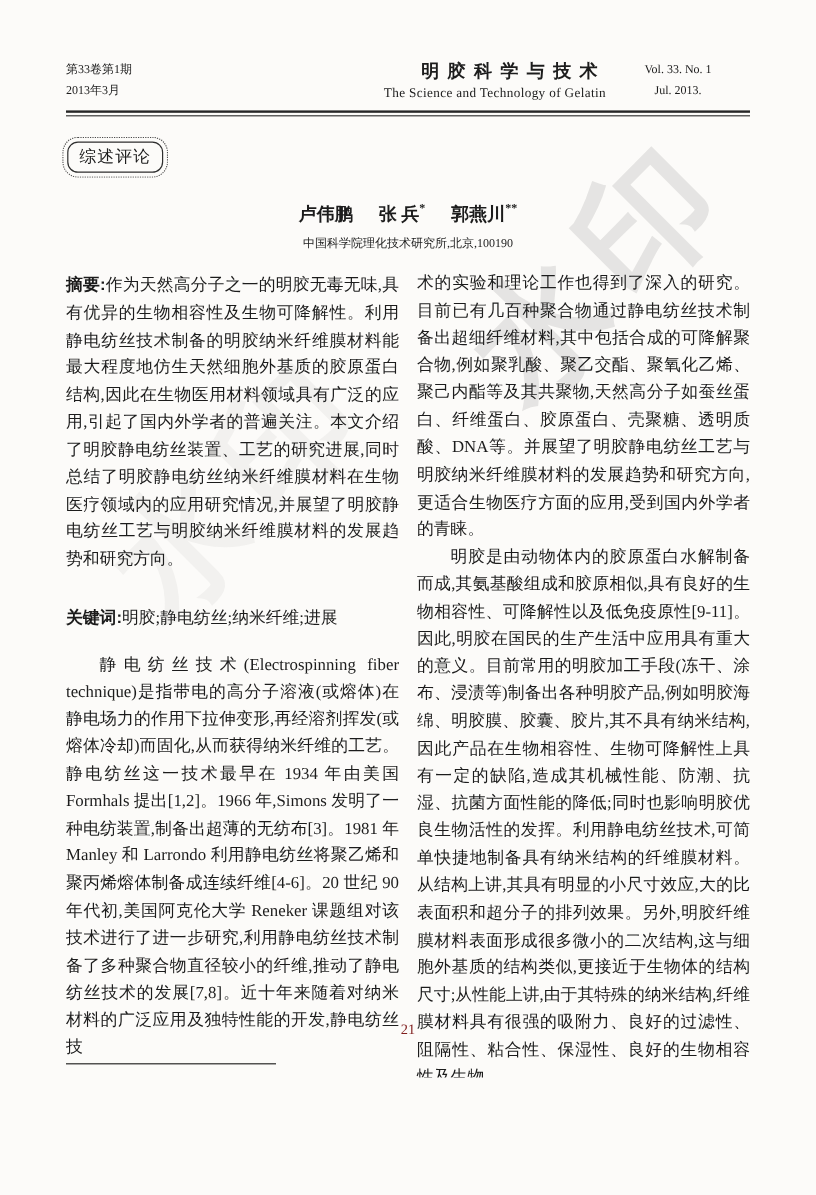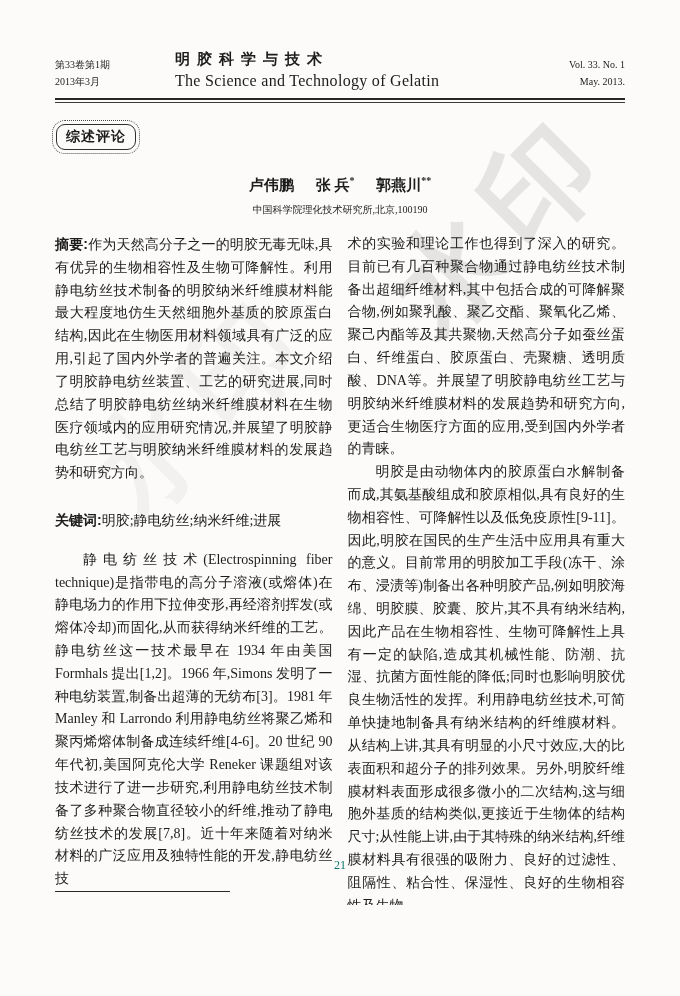--- a/index.html
+++ b/index.html
@@ -33,38 +33,38 @@
   .content{position:relative;z-index:1;}
   
   .jheader{
     display:flex;
     align-items:flex-end;
     justify-content:space-between;
     padding:50px 55px 6px 55px;
   }
   .h-side{font-size:10px;line-height:17px;}
   .h-left{text-align:left;width:120px;}
-  .h-right{text-align:right;width:120px;}
-  .h-center{text-align:left;flex:1;}
+  .h-right{text-align:center;width:120px;}
+  .h-center{text-align:right;flex:1;}
   .h-center .cn{font-size:15px;font-weight:700;letter-spacing:7px;}
-  .h-center .en{font-size:16px;margin-top:3px;letter-spacing:0.3px;}
+  .h-center .en{font-size:11px;margin-top:3px;letter-spacing:0.3px;}
   .rule{
     margin:2px 55px 0 55px;
     height:2px;
     border-top:2.5px solid #262626;
     border-bottom:1px solid #3a3a3a;
   }
   
   .badge-row{padding:20px 55px 0 55px;}
   .badge{
     position:relative;
     display:inline-block;
     padding:5px 11px;
     font-size:14px;
-    font-weight:700;
+    font-weight:400;
     letter-spacing:1px;
   }
   .badge::before{
     content:"";position:absolute;inset:1px;
     border:1.2px solid #2e2e2e;border-radius:9px;
   }
   .badge::after{
     content:"";position:absolute;inset:-3px;
     border:1.5px dotted #4a4a4a;border-radius:13px;
   }
@@ -127,21 +127,21 @@
     display:inline-block;
     width:26px;
     text-align:left;
     font-weight:700;
   }
   .page-number{
     position:absolute;
     bottom:32px;left:0;right:0;
     text-align:center;
     font-size:12px;
-    color:#0f766e;
+    color:#7f1d1d;
     z-index:1;
   }
 </style>
 </head>
 <body>
 
 <div class="page">
 
   <div class="watermark wm1">水印</div>
   <div class="watermark wm2">水印</div>
@@ -152,21 +152,21 @@
       <div class="h-side h-left">
         <div>第33卷第1期</div>
         <div>2013年3月</div>
       </div>
       <div class="h-center">
         <div class="cn">明胶科学与技术</div>
         <div class="en">The Science and Technology of Gelatin</div>
       </div>
       <div class="h-side h-right">
         <div>Vol. 33. No. 1</div>
-        <div>May. 2013.</div>
+        <div>Jul. 2013.</div>
       </div>
     </div>
 
     <div class="rule"></div>
 
     <div class="badge-row">
       <span class="badge">综述评论</span>
     </div>
 
 

